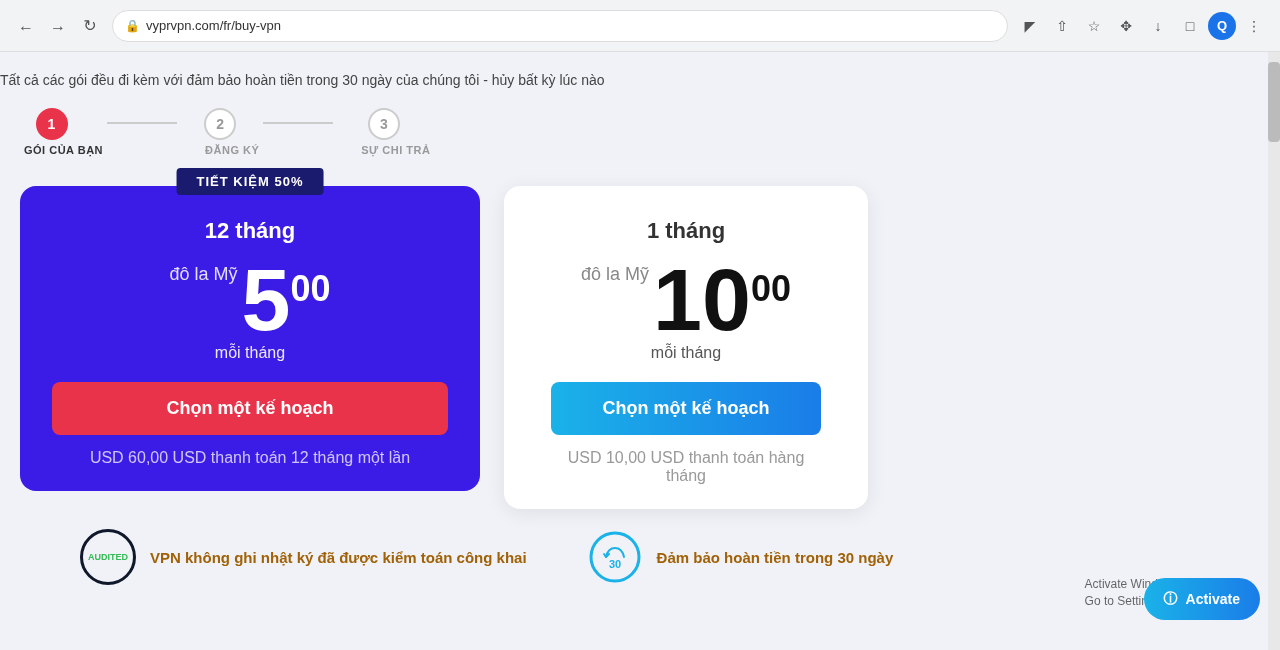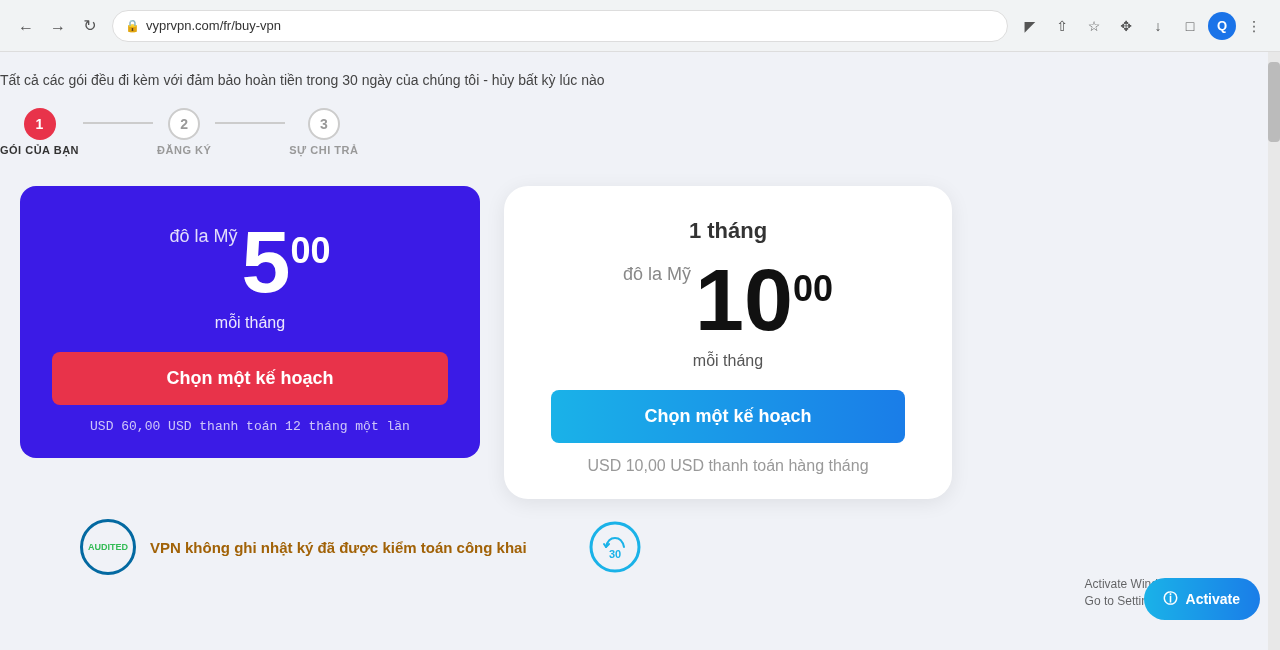--- a/index.html
+++ b/index.html
@@ -132,20 +132,21 @@
       background: white;
       color: #999;
       border: 2px solid #ccc;
     }
     .step-label {
       font-size: 11px;
       font-weight: bold;
       color: #333;
       text-transform: uppercase;
       letter-spacing: 0.5px;
+      margin-left: 24px;
     }
     .step-label.inactive-label {
       color: #999;
     }
     .step-connector {
       width: 70px;
       height: 2px;
       background: #ccc;
       margin: 0 4px;
       margin-bottom: 18px;
@@ -188,21 +189,20 @@
     .plan-duration {
       font-size: 22px;
       font-weight: bold;
       margin-bottom: 12px;
       color: white;
     }
     .price-row {
       display: flex;
       align-items: flex-start;
       justify-content: center;
-      margin-bottom: 8px;
     }
     .price-currency {
       font-size: 18px;
       color: rgba(255,255,255,0.85);
       margin-top: 8px;
       margin-right: 4px;
     }
     .price-main {
       font-size: 88px;
       font-weight: 900;
@@ -226,30 +226,29 @@
       background: #e8334a;
       color: white;
       border: none;
       border-radius: 8px;
       font-size: 18px;
       font-weight: bold;
       cursor: pointer;
       margin-bottom: 14px;
     }
     .billing-note {
-      font-size: 13px;
+      font-size: 16px;
       color: rgba(255,255,255,0.75);
-      font-family: Liberation Mono, monospace;
     }
 
     
     .card-right {
-      width: 448px;
+      width: 364px;
       background: white;
-      border-radius: 24px;
+      border-radius: 16px;
       padding: 32px 47px 24px;
       color: #333;
       text-align: center;
       box-shadow: 0 4px 20px rgba(0,0,0,0.08);
     }
     .plan-duration-right {
       font-size: 22px;
       font-weight: bold;
       margin-bottom: 12px;
       color: #333;
@@ -354,21 +353,21 @@
       height: 80px;
       background: #bbb;
       border-radius: 4px;
       margin-top: 10px;
     }
 
     
     .audited-badge {
       width: 56px;
       height: 56px;
-      border: 3px solid #0369a1;
+      border: 3px solid #0f172a;
       border-radius: 50%;
       display: flex;
       align-items: center;
       justify-content: center;
       font-size: 9px;
       font-weight: bold;
       color: #3b5;
       text-align: center;
       flex-shrink: 0;
       line-height: 1.2;
@@ -439,20 +438,22 @@
       <div class="step-circle inactive">
         <span>3</span>
       </div>
       <span class="step-label inactive-label">SỰ CHI TRẢ</span>
     </div>
   </div>
 
   <div class="pricing-section">
 
     <div class="card-left">
+      <div class="savings-badge">TIẾT KIỆM 50%</div>
+      <div class="plan-duration">12 tháng</div>
       <div class="price-row">
         <span class="price-currency">đô la Mỹ</span>
         <span class="price-main">5</span>
         <span class="price-decimal">00</span>
       </div>
       <div class="price-period">mỗi tháng</div>
       <button class="select-btn-left">Chọn một kế hoạch</button>
       <div class="billing-note">USD 60,00 USD thanh toán 12 tháng một lần</div>
     </div>
 
@@ -481,20 +482,21 @@
 
     <div class="feature-item">
       <div class="money-back-icon">
         <svg width="54" height="54" viewBox="0 0 54 54" fill="none">
           <circle cx="27" cy="27" r="24" stroke="#1ab2e8" stroke-width="3" fill="none"></circle>
           <path d="M18 27 Q20 18 27 18 Q34 18 36 27" stroke="#1ab2e8" stroke-width="2" fill="none" stroke-linecap="round"></path>
           <path d="M16 24 L18 27 L21 24" stroke="#1ab2e8" stroke-width="2" fill="none" stroke-linecap="round" stroke-linejoin="round"></path>
           <text x="27" y="38" text-anchor="middle" font-size="11" font-weight="bold" fill="#1ab2e8">30</text>
         </svg>
       </div>
+      <span class="feature-text">Đảm bảo hoàn tiền trong 30 ngày</span>
     </div>
   </div>
 
 </div>
 
 <div class="windows-activate">
   <div>Activate Windows</div>
   <div>Go to Settings to ac</div>
 </div>
 

